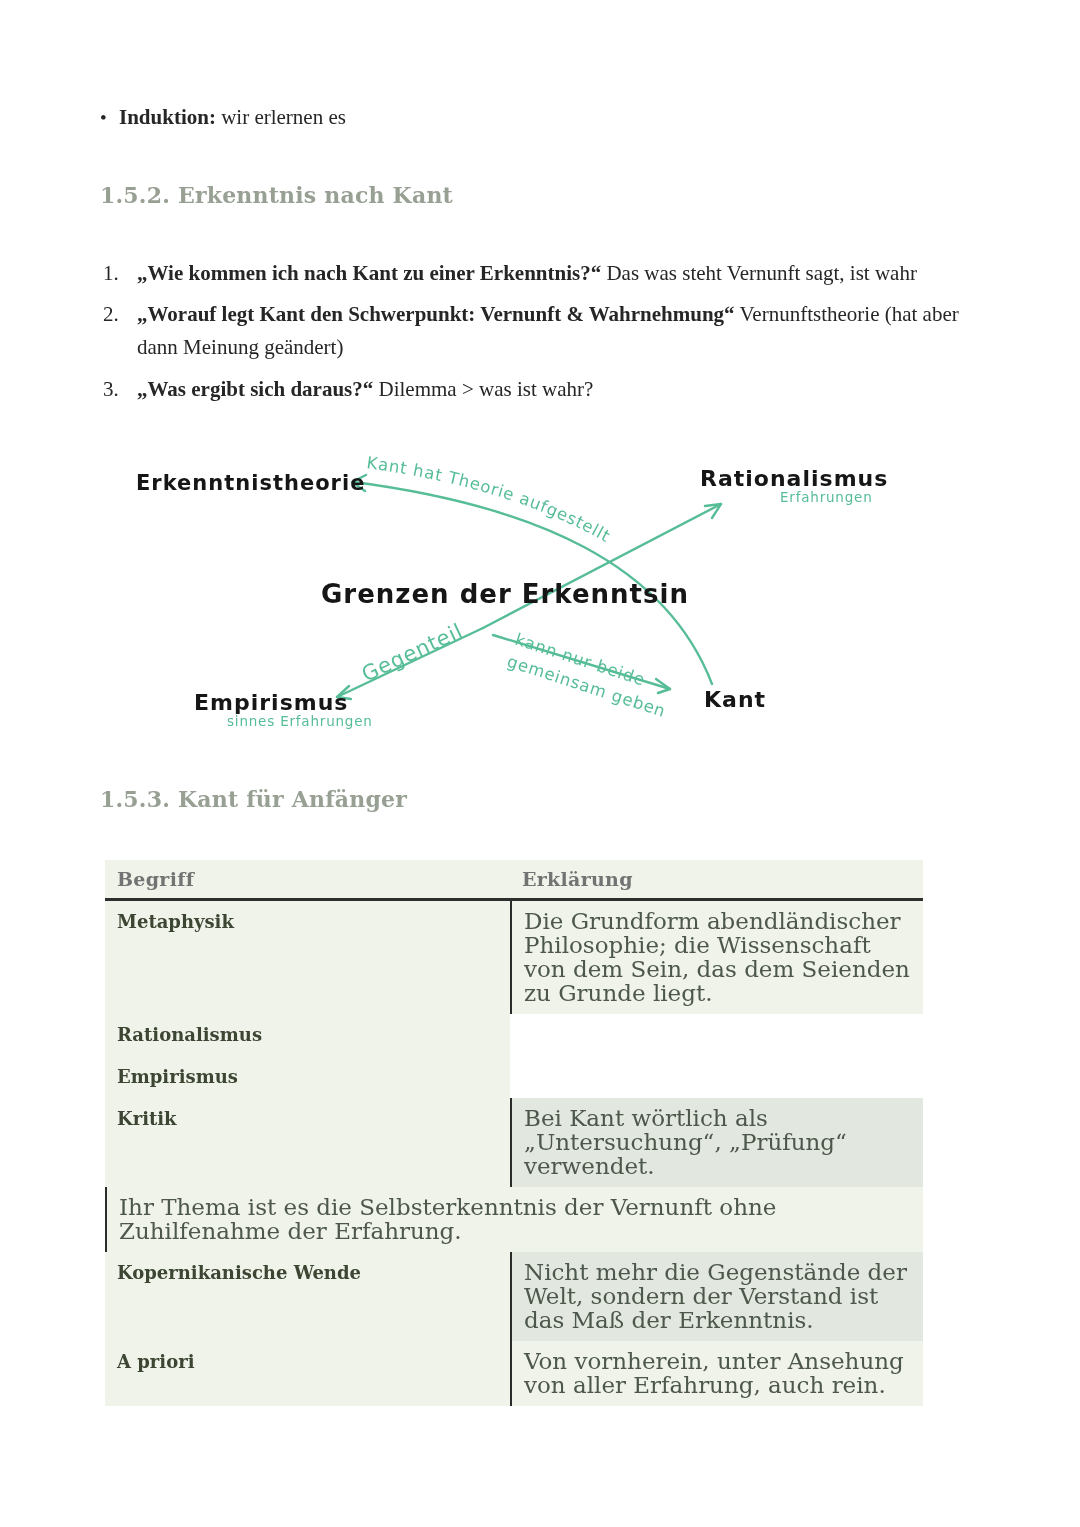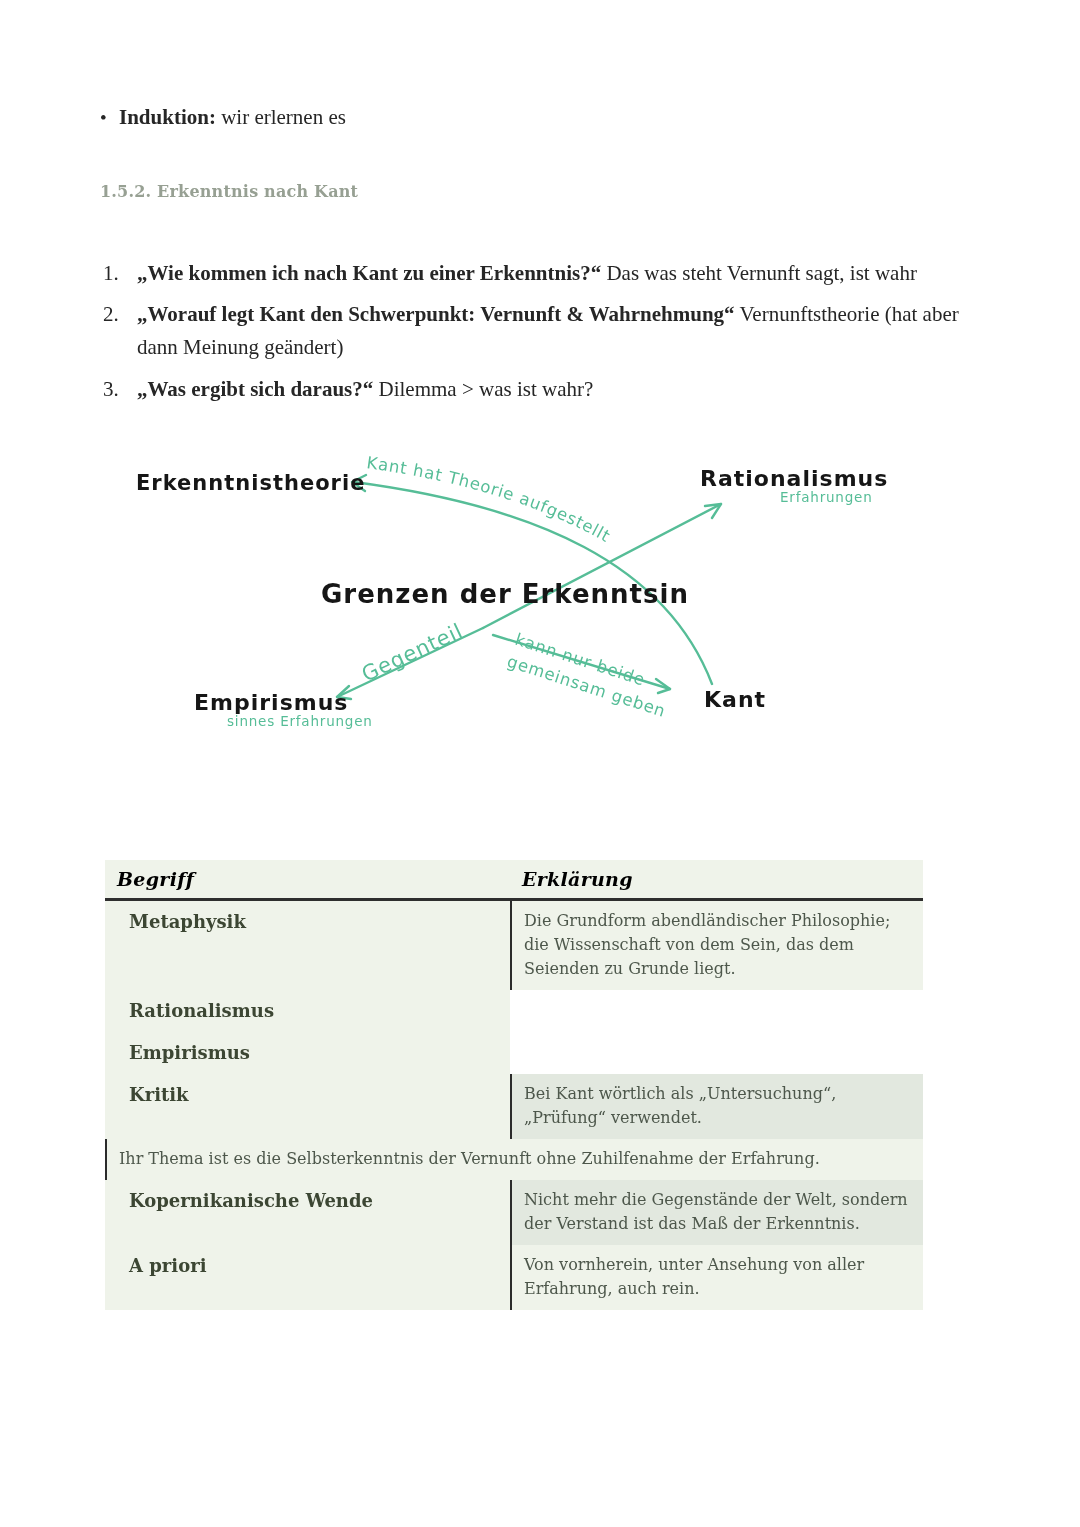--- a/index.html
+++ b/index.html
@@ -11,21 +11,21 @@
 
   
   .bullet-line { position:absolute; left:100px; top:103px; font-size:21px; line-height:1.4; }
   .bullet-line .marker { display:inline-block; width:19px; font-size:19px; }
   .b-bold { font-weight:bold; }
 
   
   .sec-heading {
     position:absolute; left:100px;
     font-family:"DejaVu Serif", serif; font-weight:bold;
-    font-size:16px; color:#97a093; letter-spacing:0.2px;
+    font-size:22px; color:#97a093; letter-spacing:0.2px;
   }
   .sec-152 { top:182px; }
   .sec-153 { top:786px; }
 
   
   .num-list { position:absolute; left:100px; top:257px; width:868px; }
   .num-item { display:flex; margin-bottom:8px; font-size:21px; line-height:1.58; }
   .num-item .num { flex:none; width:37px; padding-left:3px; box-sizing:border-box; }
   .num-item .item-text { flex:1; }
 
@@ -38,35 +38,35 @@
   
   .kant-table {
     position:absolute; left:105px; top:860px; width:818px;
     font-family:"DejaVu Serif", serif;
   }
   .t-head {
     display:flex; background:#eff3ea; height:41px; align-items:center;
     border-bottom:3px solid #2e2e2e; box-sizing:border-box;
   }
   .t-head .h-term, .t-head .h-def {
-    font-weight:bold; font-size:19px; color:#000000; letter-spacing:0.3px;font-style:italic;
+    font-weight:bold; font-size:19px; color:#737373; letter-spacing:0.3px;
   }
   .t-head .h-term { width:405px; flex:none; padding:0 12px; box-sizing:border-box; }
   .t-head .h-def  { flex:1; padding:0 12px; }
   .t-row { display:flex; align-items:stretch; }
   .term-cell {
     width:405px; flex:none; box-sizing:border-box;
-    background:#eff3ea; padding:9px 12px 9px 24px;
+    background:#eff3ea; padding:9px 12px 9px 12px;
     font-weight:bold; font-size:18px; color:#3c4633; line-height:24px;
   }
   .def-cell {
     flex:1; box-sizing:border-box;
     background:#eff3ea; border-left:2.5px solid #2b2b2b;
     padding:8px 12px 9px 12px;
-    font-size:16px; color:#4d574b; line-height:24px;
+    font-size:23px; color:#4d574b; line-height:24px;
   }
   .t-row:nth-child(even) .def-cell { background:#e2e8df; }
 </style>
 </head>
 <body>
 
 <div class="page">
 
   <div class="bullet-line">
     <span class="marker">•</span><span class="b-bold">Induktion:</span><span> wir erlernen es</span>
@@ -115,20 +115,21 @@
     <text class="hand-green" font-size="16.5">
       <textPath href="#curveTextPath">Kant hat Theorie aufgestellt</textPath>
     </text>
     <text class="hand-green" x="680" y="62" font-size="13.5">Erfahrungen</text>
     <text class="hand-green" font-size="21" transform="translate(266 242) rotate(-25)">Gegenteil</text>
     <text class="hand-green" font-size="16.5" transform="translate(414 204) rotate(18)">kann nur beide</text>
     <text class="hand-green" font-size="16.5" transform="translate(406 226) rotate(18)">gemeinsam geben</text>
     <text class="hand-green" x="127" y="286" font-size="13.5">sinnes Erfahrungen</text>
   </svg>
 
+  <div class="sec-heading sec-153">1.5.3. Kant für Anfänger</div>
 
   <div class="kant-table">
     <div class="t-head">
       <div class="h-term">Begriff</div>
       <div class="h-def">Erklärung</div>
     </div>
     <div class="t-body">
       <div class="t-row">
         <div class="term-cell">Metaphysik</div>
         <div class="def-cell">Die Grundform abendländischer Philosophie; die Wissenschaft von dem Sein, das dem Seienden zu Grunde liegt.</div>

